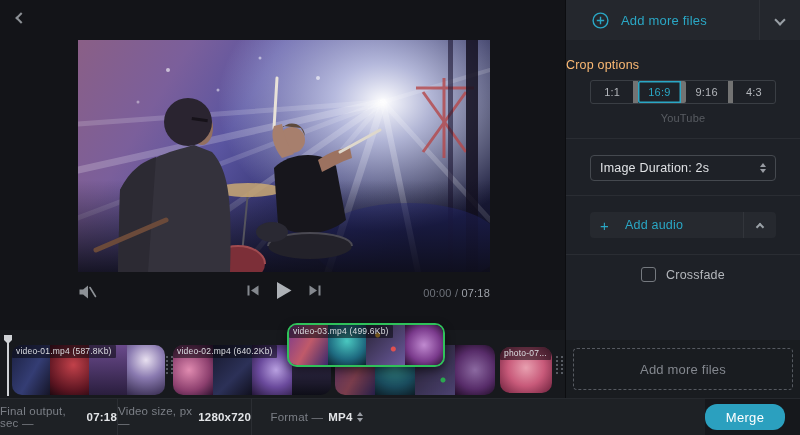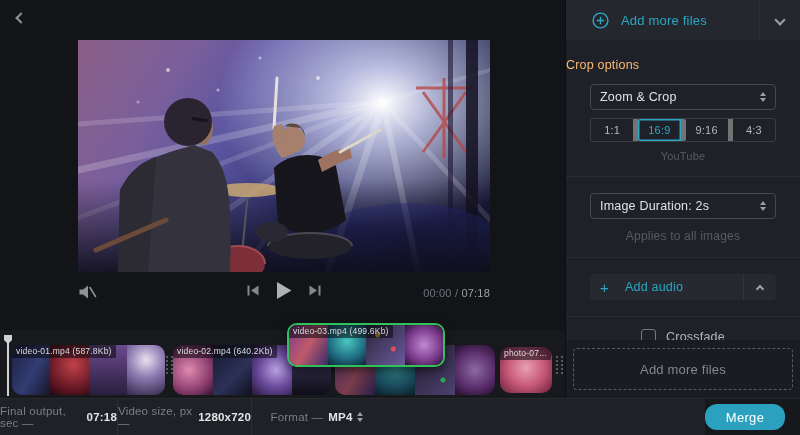--- a/index.html
+++ b/index.html
@@ -267,49 +267,40 @@
       </svg>
       <span class="hdr-label">Add more files</span>
       <span class="hdr-sep"></span>
       <span class="hdr-collapse">
         <span class="chev chev-down" style="border-color:#9aa0a6;"></span>
       </span>
     </div>
 
     <div class="sb-title">Crop options</div>
 
-    <div class="select">
-      <span>Zoom &amp; Crop</span>
-      <span class="grow"></span>
-      <span class="stepper">
-          <span class="up"></span>
-          <span class="dn"></span>
-        </span>
-    </div>
 
     <div class="ratio-group">
       <div class="ratio-cell">1:1</div>
       <div class="ratio-cell selected">16:9</div>
       <div class="ratio-cell">9:16</div>
       <div class="ratio-cell">4:3</div>
     </div>
 
     <div class="sb-hint">YouTube</div>
 
     <div class="sb-divider"></div>
 
     <div class="select" style="margin-top:16px;">
       <span>Image Duration: 2s</span>
       <span class="grow"></span>
       <span class="stepper">
           <span class="up"></span>
           <span class="dn"></span>
         </span>
     </div>
-    <div class="sb-helper">Applies to all images</div>
 
     <div class="sb-divider"></div>
 
     <div class="audio-row">
       <div class="audio-main">
         <span class="audio-plus">+</span>
         <span class="audio-label">Add audio</span>
       </div>
       <span class="audio-sep"></span>
       <span class="audio-collapse">

